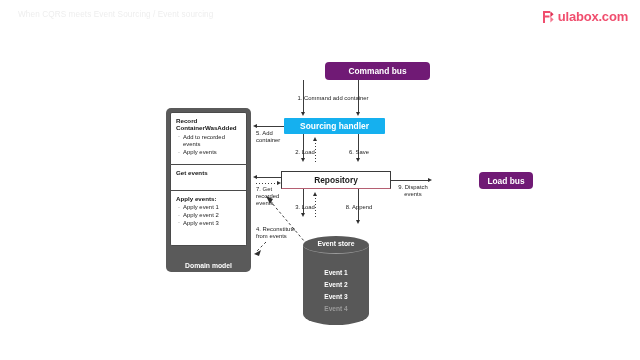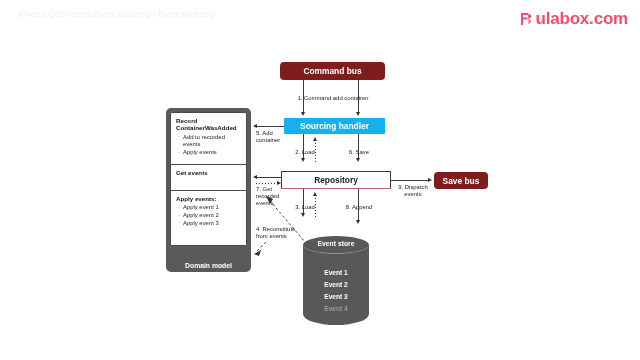--- a/index.html
+++ b/index.html
@@ -29,35 +29,35 @@
     white-space: nowrap;
   }
   #logo {
     position: absolute; right: 12px; top: 9px;
     display: flex; align-items: center; gap: 3px;
   }
   #logo-mark {
     width: 13px; height: 14px; position: relative;
   }
   #logo-text {
-    font-size: 17px; font-weight: bold;
+    font-size: 13px; font-weight: bold;
     color: #f04e6e; letter-spacing: -.2px;
   }
 
   
   .node { position: absolute; }
 
   .pill {
     border-radius: 4px;
     display: flex; align-items: center; justify-content: center;
     color: #ffffff; font-weight: bold;
     font-size: 8.4px;
     text-align: center;
   }
-  .pill.pink { background: #7f1d1d; }
+  .pill.pink { background: #701a75; margin-left: 45px; }
   .pill.blue { background: #15b0ef; border-radius: 1px; }
 
   .repo-box {
     background: #ffffff;
     border: 1px solid #3a3a3a;
     border-bottom: 1.6px solid #b55f72;
     display: flex; align-items: center; justify-content: center;
     font-weight: bold; font-size: 8.4px; color: #1a1a1a;
   }
 
@@ -215,21 +215,21 @@
     <div class="step-label l" style="left:256px;top:186px;width:34px;">7. Get
 recorded
 events</div>
 
     <div class="hline" style="left:391px;top:180px;width:38px;"></div>
     <div class="arrow-r" style="left:428px;top:177.5px;"></div>
     <div class="step-label c" style="left:392px;top:184px;width:42px;">9. Dispatch
 events</div>
 
     <div class="node pill pink" style="left:434px;top:172px;width:54px;height:17px;">
-      <span>Save bus</span>
+      <span>Load bus</span>
     </div>
 
     <div class="vline" style="left:303px;top:189px;height:25px;"></div>
     <div class="arrow-d" style="left:300.5px;top:213px;"></div>
     <div class="dline v" style="left:315px;top:195px;height:22px;"></div>
     <div class="arrow-u" style="left:312.5px;top:192px;"></div>
     <div class="step-label c" style="left:288px;top:204px;width:34px;">3. Load</div>
 
     <div class="vline" style="left:358px;top:189px;height:32px;"></div>
     <div class="arrow-d" style="left:355.5px;top:220px;"></div>

